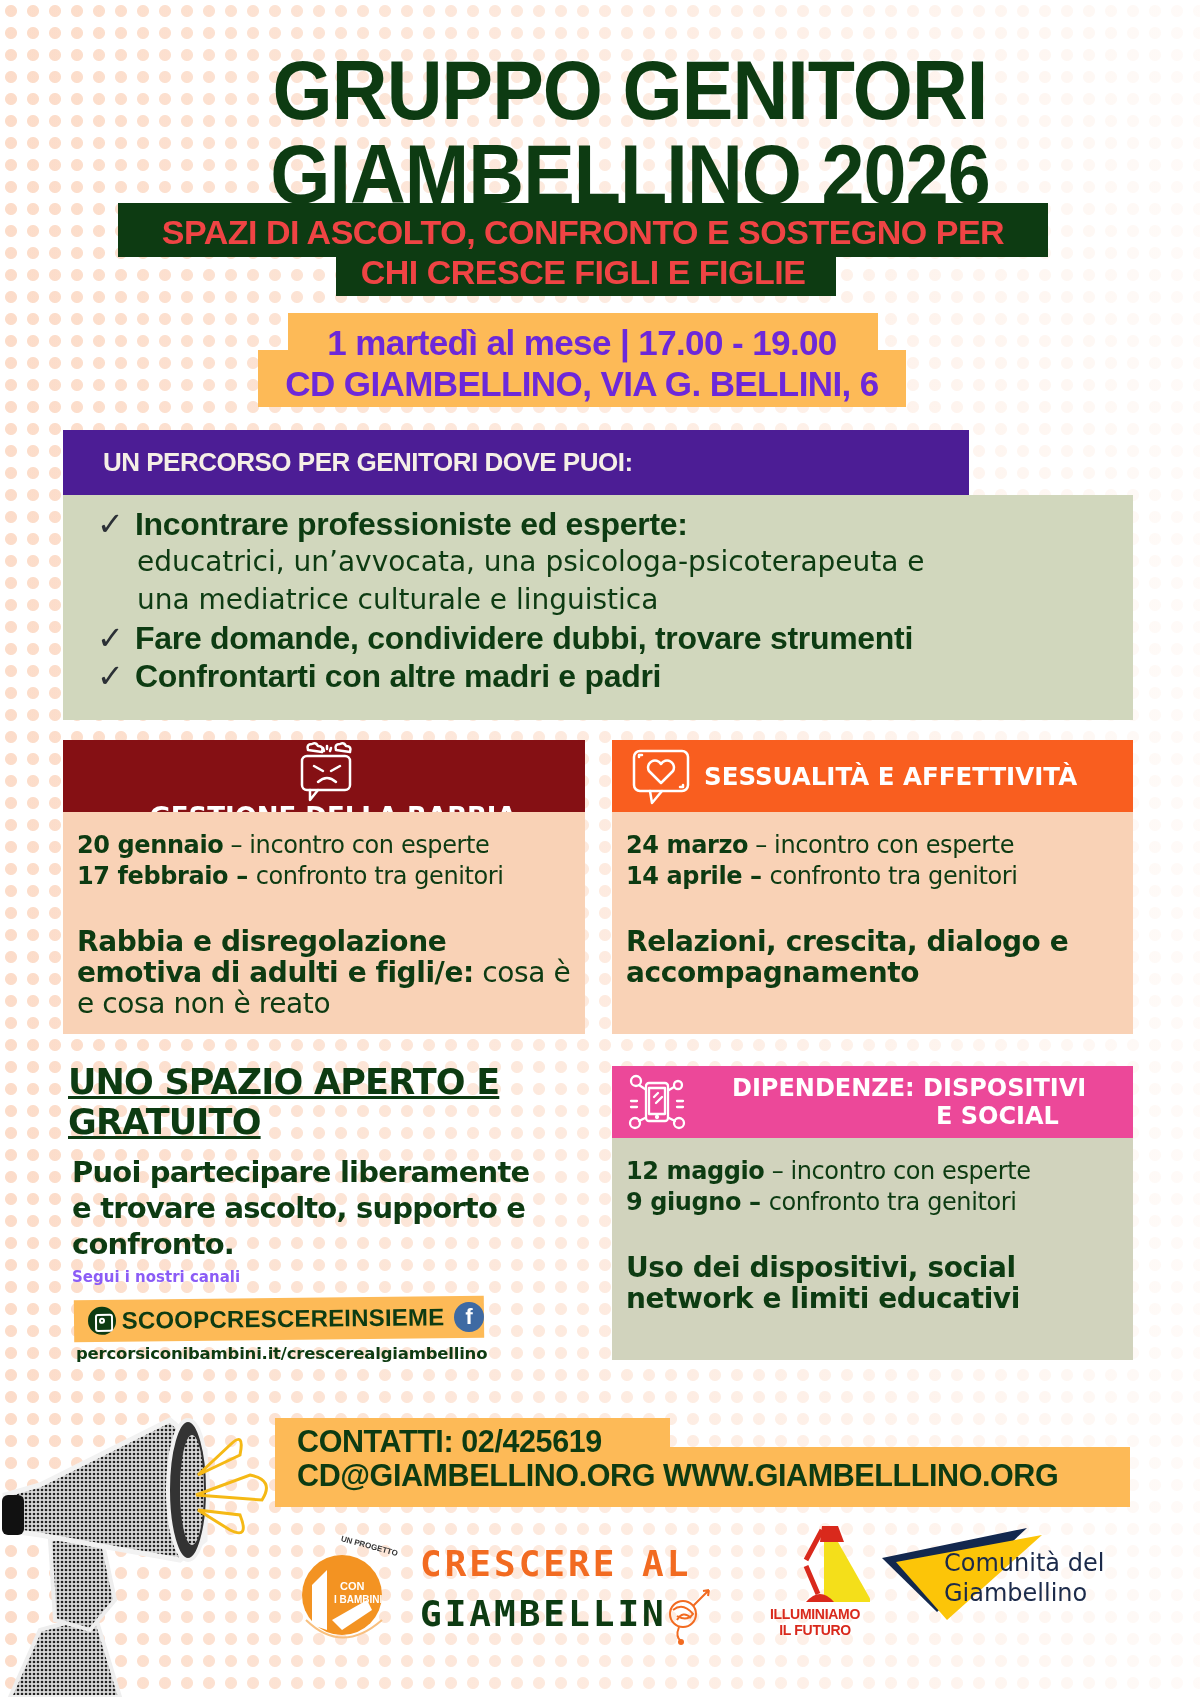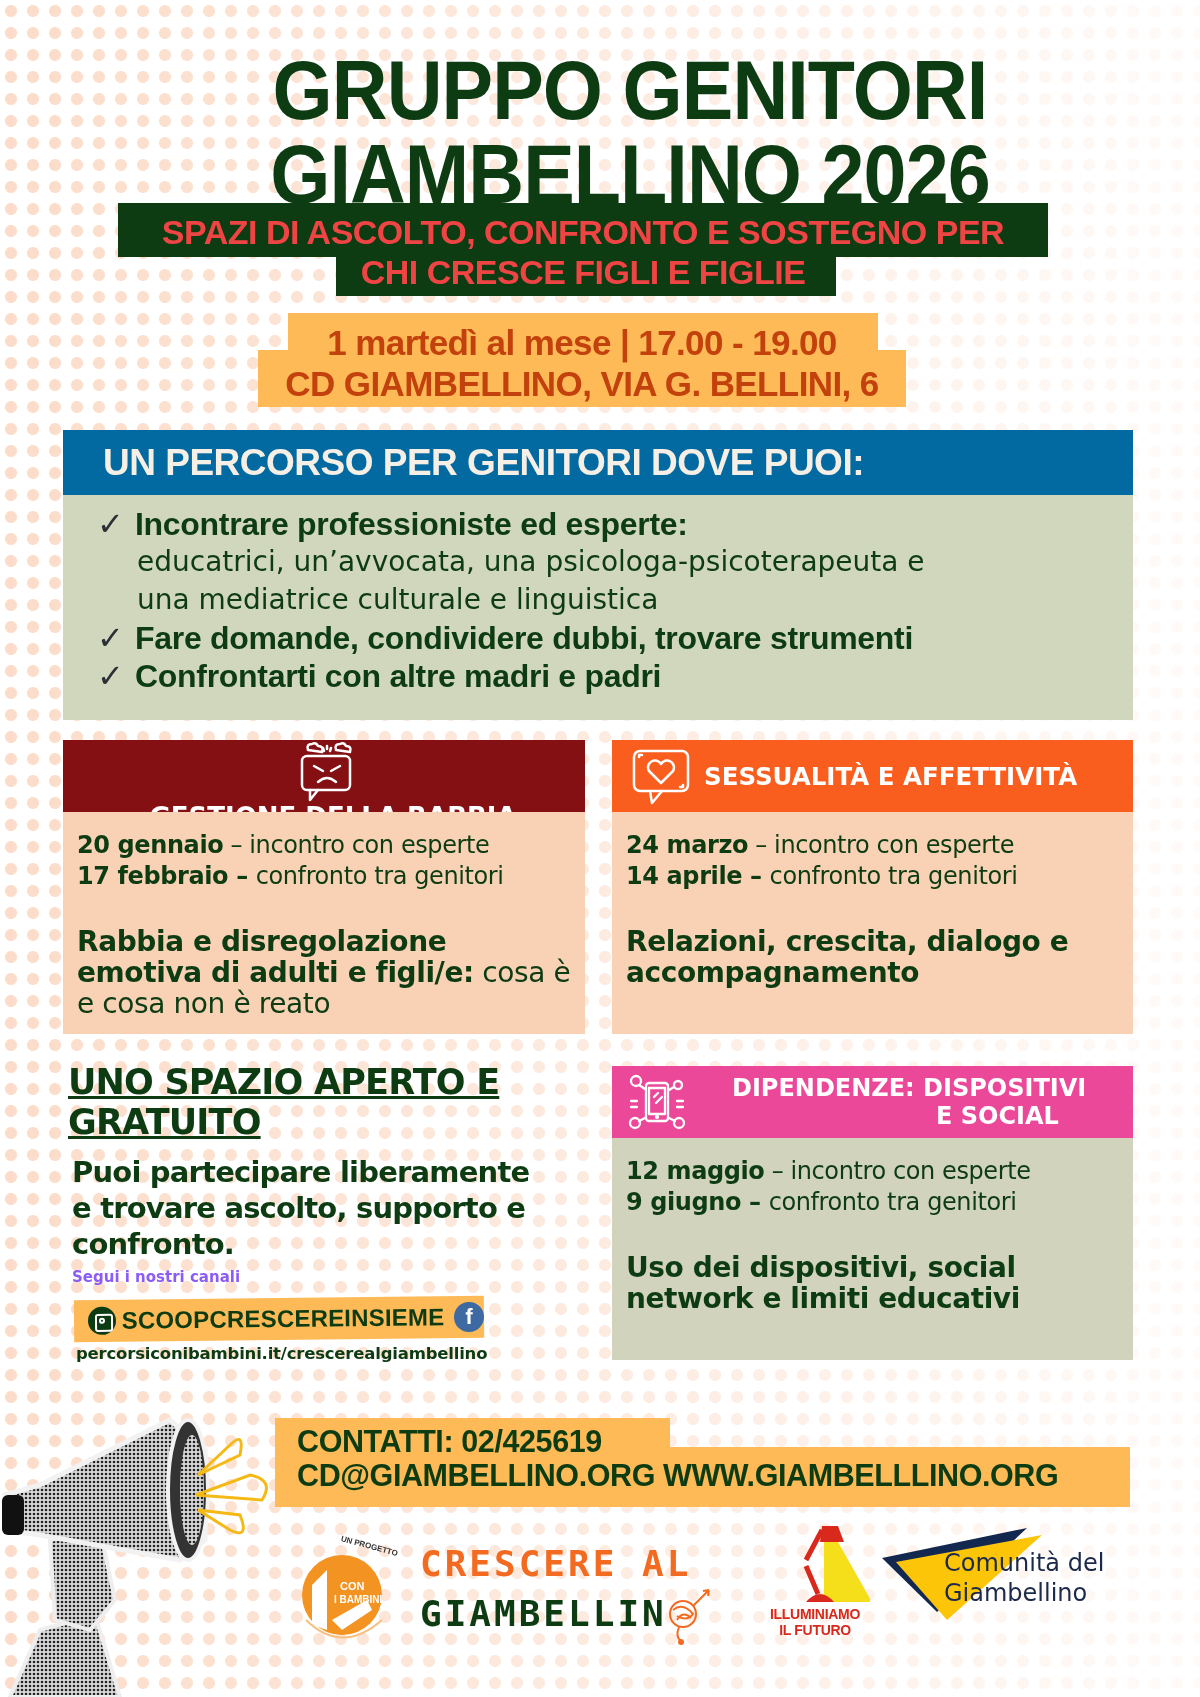--- a/index.html
+++ b/index.html
@@ -64,32 +64,32 @@
     left: 258px; top: 350px; width: 648px; height: 57px;
     background: #fdba57;
   }
   .sched-text {
     left: 258px; top: 322px; width: 648px;
     text-align: center;
     font-family: "Liberation Sans", sans-serif;
     font-weight: 700;
     font-size: 35px;
     line-height: 41px;
-    color: #c2410c;
+    color: #6d28d9;
     letter-spacing: -0.6px;
   }
 
   
   .percorso-head {
-    left: 63px; top: 430px; width: 1070px; height: 65px;
-    background: #0369a1;
+    left: 63px; top: 430px; width: 906px; height: 65px;
+    background: #4c1d95;
     color: #f5efe6;
     font-family: "Liberation Sans", sans-serif;
     font-weight: 700;
-    font-size: 37px;
+    font-size: 26px;
     line-height: 65px;
     padding-left: 40px;
     letter-spacing: -0.5px;
   }
   .percorso-body {
     left: 63px; top: 495px; width: 1070px; height: 225px;
     background: #d1d7bd;
     padding: 10px 0 0 34px;
   }
   .check-row { display: flex; align-items: baseline; }

